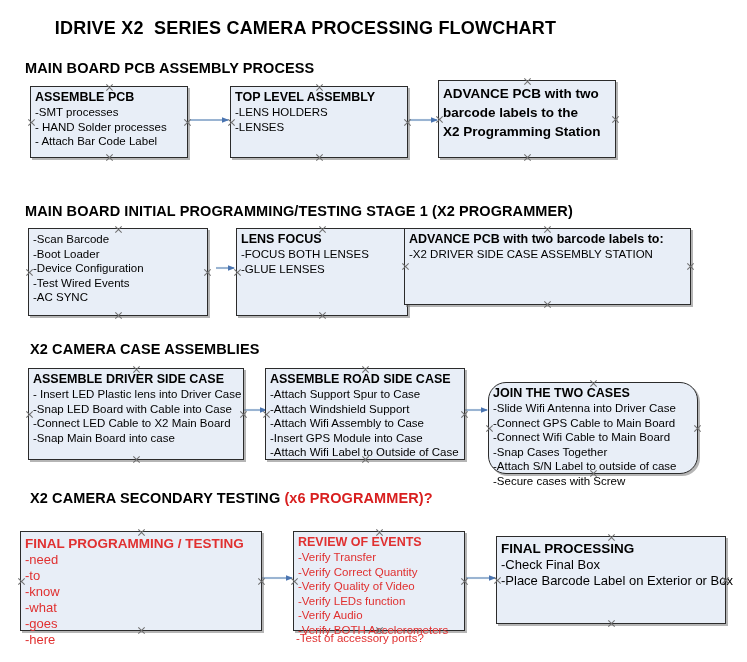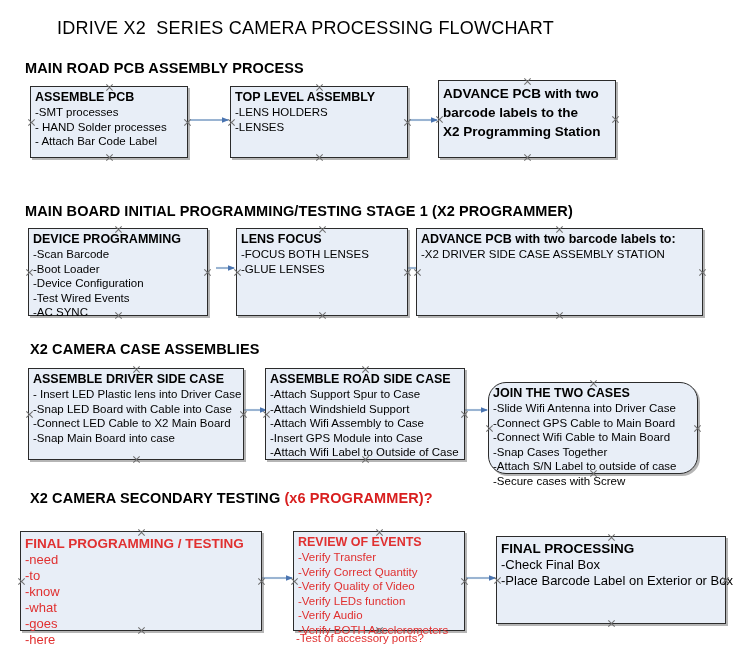--- a/index.html
+++ b/index.html
@@ -21,21 +21,21 @@
     width: 747px;
     height: 662px;
   }
   .title {
     position: absolute;
     left: 0;
     top: 18px;
     width: 611px;
     text-align: center;
     font-size: 18px;
-    font-weight: normal;
+    font-weight: bold;
     letter-spacing: 0.2px;
     color: #000;
     white-space: pre;
   }
   .section-head {
     position: absolute;
     font-size: 14.5px;
     font-weight: bold;
     color: #000;
     white-space: nowrap;
@@ -116,21 +116,21 @@
     <line x1="244" y1="410" x2="266" y2="410"></line>
     <line x1="465" y1="410" x2="487" y2="410"></line>
     <line x1="262" y1="578" x2="292" y2="578"></line>
     <line x1="466" y1="578" x2="495" y2="578"></line>
   </g>
 </svg>
 
 <div class="title">IDRIVE X2  SERIES CAMERA PROCESSING FLOWCHART</div>
 
 <div class="section-head" style="left:25px; top:60px;">
-  <span>MAIN ROAD PCB ASSEMBLY PROCESS</span>
+  <span>MAIN BOARD PCB ASSEMBLY PROCESS</span>
 </div>
 
 <div class="node" style="left:30px; top:86px; width:158px; height:72px;">
   <div class="hd">ASSEMBLE PCB</div>
   <div class="ln">-SMT processes</div>
   <div class="ln">- HAND Solder processes</div>
   <div class="ln">- Attach Bar Code Label</div>
   <span class="handle" style="left:50%; top:0;"></span>
   <span class="handle" style="left:50%; top:100%;"></span>
   <span class="handle" style="left:0; top:50%;"></span>
@@ -155,21 +155,20 @@
   <span class="handle" style="left:50%; top:100%;"></span>
   <span class="handle" style="left:0; top:50%;"></span>
   <span class="handle" style="left:100%; top:50%;"></span>
 </div>
 
 <div class="section-head" style="left:25px; top:203px;">
   <span>MAIN BOARD INITIAL PROGRAMMING/TESTING STAGE 1 (X2 PROGRAMMER)</span>
 </div>
 
 <div class="node" style="left:28px; top:228px; width:180px; height:88px;">
-  <div class="hd">DEVICE PROGRAMMING</div>
   <div class="ln">-Scan Barcode</div>
   <div class="ln">-Boot Loader</div>
   <div class="ln">-Device Configuration</div>
   <div class="ln">-Test Wired Events</div>
   <div class="ln">-AC SYNC</div>
   <span class="handle" style="left:50%; top:0;"></span>
   <span class="handle" style="left:50%; top:100%;"></span>
   <span class="handle" style="left:0; top:50%;"></span>
   <span class="handle" style="left:100%; top:50%;"></span>
 </div>
@@ -177,21 +176,21 @@
 <div class="node" style="left:236px; top:228px; width:172px; height:88px;">
   <div class="hd">LENS FOCUS</div>
   <div class="ln">-FOCUS BOTH LENSES</div>
   <div class="ln">-GLUE LENSES</div>
   <span class="handle" style="left:50%; top:0;"></span>
   <span class="handle" style="left:50%; top:100%;"></span>
   <span class="handle" style="left:0; top:50%;"></span>
   <span class="handle" style="left:100%; top:50%;"></span>
 </div>
 
-<div class="node" style="left:416px; top:228px; width:287px; height:88px;">
+<div class="node" style="left:404px; top:228px; width:287px; height:77px;">
   <div class="hd">ADVANCE PCB with two barcode labels to:</div>
   <div class="ln">-X2 DRIVER  SIDE  CASE  ASSEMBLY STATION</div>
   <span class="handle" style="left:50%; top:0;"></span>
   <span class="handle" style="left:50%; top:100%;"></span>
   <span class="handle" style="left:0; top:50%;"></span>
   <span class="handle" style="left:100%; top:50%;"></span>
 </div>
 
 <div class="section-head" style="left:30px; top:341px;">
   <span>X2 CAMERA CASE ASSEMBLIES</span>

